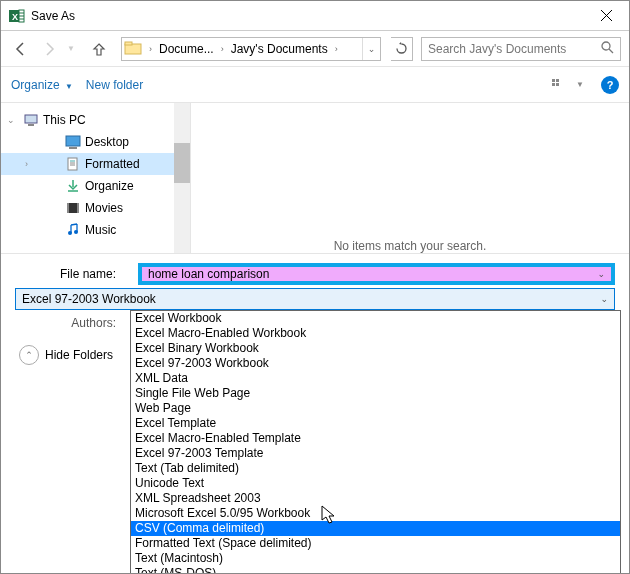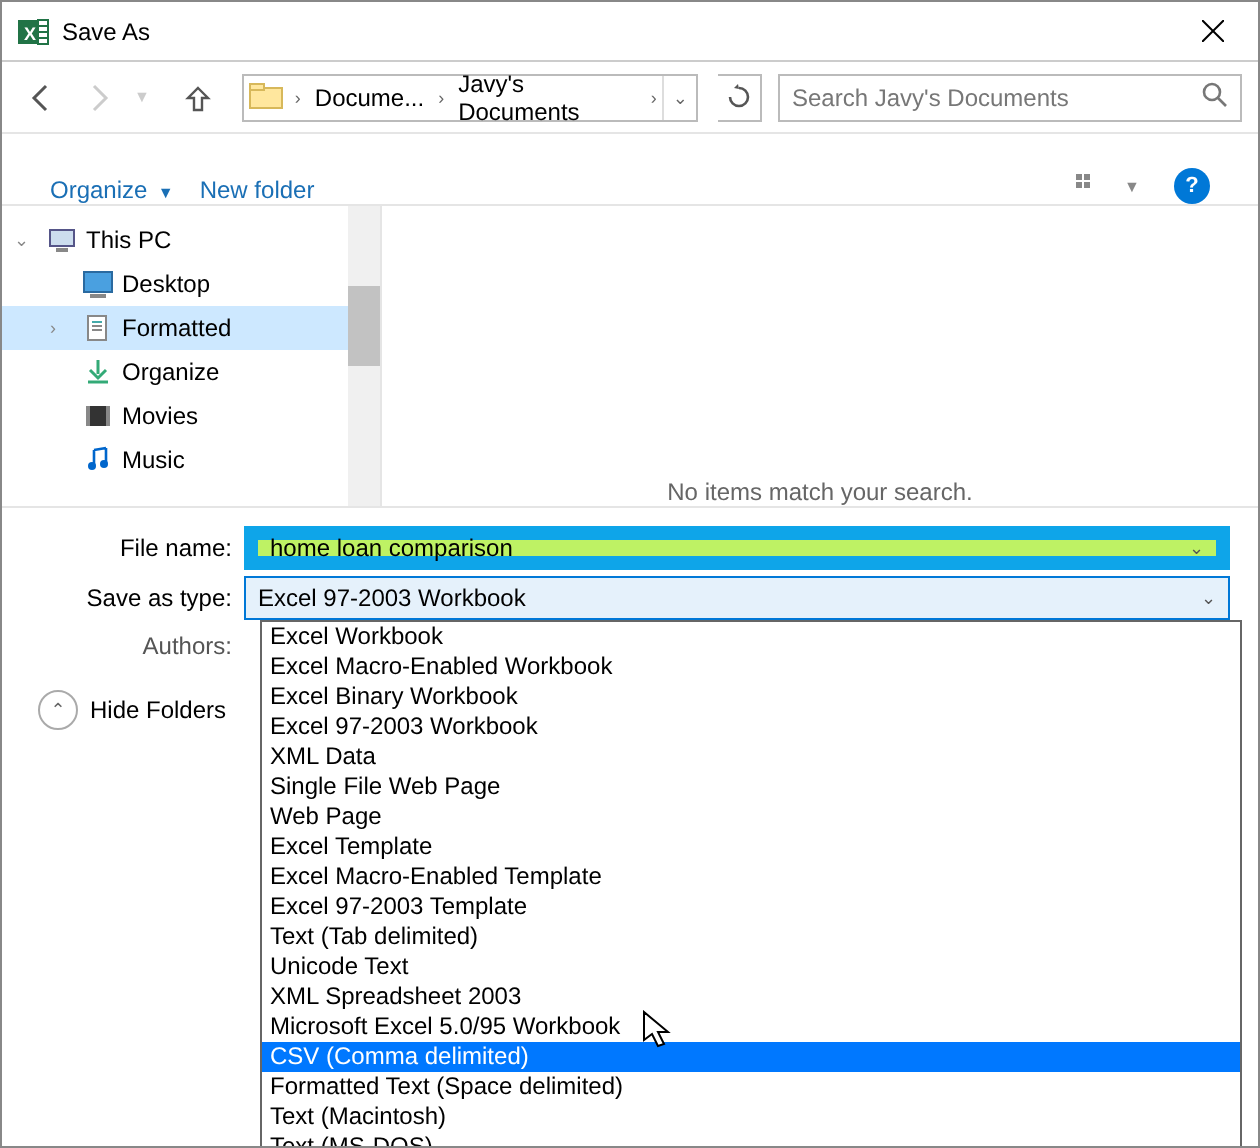--- a/index.html
+++ b/index.html
@@ -12,44 +12,44 @@
   .navbar { height: 36px; display: flex; align-items: center; padding: 0 8px; gap: 4px; border-bottom: 1px solid #e5e5e5; }
   .nav-btn { width: 24px; height: 24px; display: flex; align-items: center; justify-content: center; color: #666; }
   .nav-btn.disabled { color: #ccc; }
   .nav-up { margin-left: 6px; border: 1px solid transparent; }
   .addr-box { flex: 1; height: 24px; border: 1px solid #bbb; display: flex; align-items: center; margin: 0 6px; background: #fff; }
   .addr-folder-icon { width: 20px; height: 20px; margin: 0 2px; }
   .addr-seg { padding: 0 4px; height: 100%; display: flex; align-items: center; }
   .addr-chev { color: #666; padding: 0 3px; font-size: 9px; }
   .addr-drop { width: 18px; text-align: center; color: #666; font-size: 9px; border-left: 1px solid #ddd; height: 100%; display:flex;align-items:center;justify-content:center;}
   .addr-refresh { width: 22px; height: 24px; border: 1px solid #bbb; border-left: none; display: flex; align-items: center; justify-content: center; color: #555; }
-  .search-box { width: 232px; height: 24px; border: 1px solid #bbb; display: flex; align-items: center; padding: 0 6px; color: #777; margin-left: 4px; }
+  .search-box { width: 200px; height: 24px; border: 1px solid #bbb; display: flex; align-items: center; padding: 0 6px; color: #777; margin-left: 4px; }
   .search-box .ph { flex: 1; }
-  .toolbar2 { height: 36px; display: flex; align-items: flex-end; padding: 0 24px; border-bottom: 1px solid #e5e5e5; }
+  .toolbar2 { height: 36px; display: flex; align-items: center; padding: 0 10px; border-bottom: 1px solid #e5e5e5; }
   .org { color: #1a6fb5; }
   .org-drop { color: #1a6fb5; font-size: 8px; margin-left: 3px; }
   .newf { color: #1a6fb5; margin-left: 13px; }
   .sp { flex: 1; }
   .view-btn { width: 18px; height: 18px; margin: 0 4px; display:flex;align-items:center;justify-content:center; color:#555;}
   .help-btn { width: 18px; height: 18px; border-radius: 50%; background: #0078d7; color: #fff; font-weight: bold; font-size: 11px; display: flex; align-items: center; justify-content: center; margin-left: 12px; }
   .body-row { display: flex; height: 150px; }
   .sidebar { width: 190px; border-right: 1px solid #e5e5e5; padding-top: 6px; overflow: hidden; position: relative; }
   .scrollbar { position: absolute; right: 0; top: 0; width: 16px; height: 100%; background: #f0f0f0;}
   .scroll-thumb { position: absolute; right: 0; top: 40px; width: 16px; height: 40px; background: #c2c2c2; }
   .tree-item { display: flex; align-items: center; height: 22px; padding-left: 22px; gap: 4px; }
-  .tree-item.level1 { padding-left: 40px; }
+  .tree-item.level1 { padding-left: 64px; }
   .tree-item.selected { background: #cde8ff; }
   .tree-item .exp { position:absolute; left:6px; font-size:9px; color:#888; }
   .tree-item.level1 .exp { left: 24px; }
   .ico { width: 16px; height: 16px; display:inline-flex; align-items:center; justify-content:center;}
   .content-area { flex: 1; display: flex; align-items: flex-end; justify-content: center; padding-top: 22px; color: #666; }
   .form-area { padding: 6px 14px 0 14px; }
-  .form-row { display: flex; align-items: center; margin: 3px 0; }
+  .form-row { display: flex; align-items: center; margin: 3px 0; gap: 16px; }
   .form-row .lbl { width: 107px; text-align: right; padding-right: 6px; color: #000; }
-  .field { flex: 1; height: 22px; border: 7px solid #0ea5e9; padding: 0 6px; display: flex; align-items: center; background: #bef264; }
+  .field { flex: 1; height: 22px; border: 4px solid #0ea5e9; padding: 0 6px; display: flex; align-items: center; background: #f0abfc; }
   .field .fv { flex: 1; }
   .field .dd { font-size: 9px; color: #555; }
   .field.type-field { background: #e5f1fb; border: 1px solid #0078d7; }
   .hide-row { display: flex; align-items: center; padding: 12px 18px; color: #000; }
   .hide-row .circ { width: 20px; height: 20px; border: 1px solid #aaa; border-radius: 50%; display: flex; align-items: center; justify-content: center; font-size: 9px; color: #666; margin-right: 6px; }
   .dropdown { position: absolute; left: 129px; top: 309px; width: 491px; background: #fff; border: 1px solid #666; z-index: 100; }
   .dd-item { height: 15px; padding: 0 4px; display: flex; align-items: center; font-size: 12px; line-height:15px; }
   .dd-item.selected { background: #0078ff; color: #fff; }
   .cursor { position: absolute; left: 320px; top: 504px; z-index: 200; pointer-events:none;}
 </style>
@@ -216,21 +216,20 @@
 
   <div class="form-area">
     <div class="form-row">
       <span class="lbl">File name:</span>
       <div class="field">
         <span class="fv">home loan comparison</span>
         <span class="dd">⌄</span>
       </div>
     </div>
     <div class="form-row">
-      <span class="lbl">Save as type:</span>
       <div class="field type-field">
         <span class="fv">Excel 97-2003 Workbook</span>
         <span class="dd">⌄</span>
       </div>
     </div>
     <div class="form-row" style="margin-top:6px;">
       <span class="lbl" style="color:#555;">Authors:</span>
     </div>
   </div>
 

